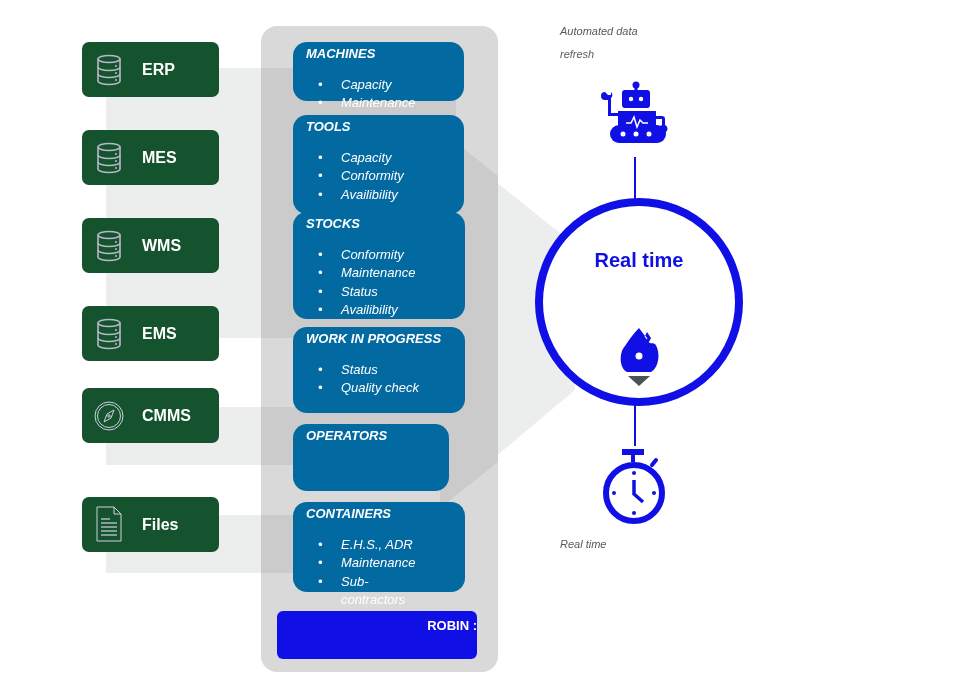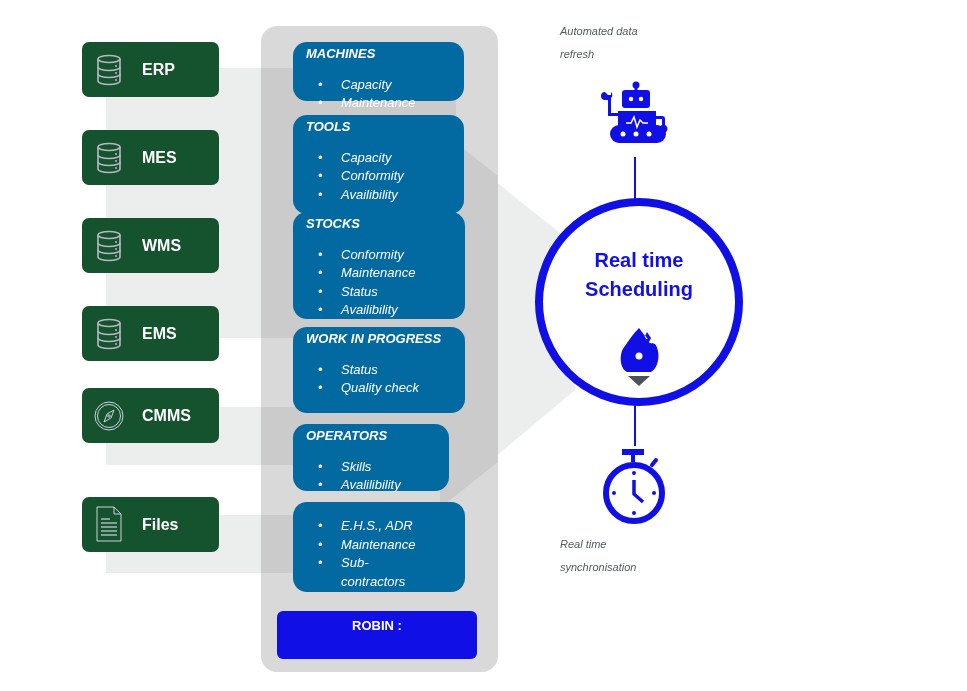--- a/index.html
+++ b/index.html
@@ -14,21 +14,21 @@
   .source .ico { position:absolute; left:12px; top:12px; width:30px; height:32px; }
   .source .lbl { position:absolute; left:60px; font-weight:bold; font-size:16px; }
   
   .card { position:absolute; left:293px; width:171px; background:#0369a1; border-radius:14px; color:#fff;
           box-sizing:border-box; padding:3px 0 0 13px; font-size:13px; line-height:18.5px;font-style:italic; }
   .card .title { font-weight:bold; font-size:13px; }
   .card ul { list-style:none; margin:12px; padding:0; }
   .card li { position:relative; padding-left:23px; }
   .card li::before { content:"•"; position:absolute; left:0; top:0; }
   .robin { position:absolute; left:277px; top:611px; width:200px; height:48px; background:#1010e6; border-radius:6px;
-           color:#fff; text-align:center; font-size:13px; line-height:18px; box-sizing:border-box; padding-top:6px; }
+           color:#fff; text-align:right; font-size:13px; line-height:18px; box-sizing:border-box; padding-top:6px; }
   .robin .b { font-weight:bold; }
   
   .caption { position:absolute; color:#555a60; font-style:italic; font-size:11px; line-height:23px; }
   .circle { position:absolute; left:535px; top:198px; width:192px; height:192px; border:8px solid #1010e6; border-radius:50%; background:#fff; }
   .circle-title { position:absolute; left:0; right:0; top:40px; text-align:center; color:#1010e6; font-weight:bold; font-size:20px; line-height:29px; }
   .vline { position:absolute; width:1.5px; background:#1010e6; }
 </style>
 </head>
 <body>
 
@@ -167,26 +167,23 @@
 </div>
 <div class="card" style="top:327px;height:86px;width:172px">
   <div class="title">WORK IN PROGRESS</div>
   <ul>
       <li>Status</li>
       <li>Quality check</li>
     </ul>
 </div>
 <div class="card" style="top:424px;height:67px;width:156px">
   <div class="title">OPERATORS</div>
-  <ul>
-      <li>Skills</li>
-      <li>Avalilibility</li>
-    </ul>
 </div>
 <div class="card" style="top:502px;height:90px;width:172px;overflow:visible">
+  <div class="title">CONTAINERS</div>
   <ul>
       <li>E.H.S., ADR</li>
       <li>Maintenance</li>
       <li>Sub-</li>
       <li class="nobullet" style="padding-left:23px">contractors</li>
     </ul>
 </div>
 <style>.card li.nobullet::before{content:"";}</style>
 
 <div class="robin">
@@ -217,21 +214,20 @@
   </g>
   <polyline points="26,43 31,43 34,37 37,47 40,40 43,43 48,43" fill="none" stroke="#fff" stroke-width="1.5"></polyline>
 </svg>
 
 <div class="vline" style="left:634px;top:157px;height:45px"></div>
 <div class="vline" style="left:634px;top:396px;height:50px"></div>
 
 <div class="circle">
   <div class="circle-title">
     <div>Real time</div>
-    <div>Scheduling</div>
   </div>
   <svg class="abs" style="left:72px;top:118px" width="48" height="70" viewBox="0 0 48 70">
     <path d="M24 4 L30 12 L32 8 L36 14 L34 18 L40 20 C46 28 44 44 36 48 L12 48 C4 44 4 28 10 22 C14 16 18 10 24 4 Z" fill="#1010e6"></path>
     <path d="M30 12 L32 15 M34 18 L37 19" stroke="#fff" stroke-width="1.2"></path>
     <circle cx="24" cy="32" r="3.5" fill="#fff"></circle>
     <polygon points="13,52 35,52 24,62" fill="#4b5259"></polygon>
   </svg>
 </div>
 
 <svg class="abs" style="left:600px;top:446px" width="72" height="82" viewBox="0 0 72 82">
@@ -243,14 +239,13 @@
       <circle cx="34" cy="27" r="2"></circle>
       <circle cx="34" cy="67" r="2"></circle>
       <circle cx="14" cy="47" r="2"></circle>
       <circle cx="54" cy="47" r="2"></circle>
     </g>
   <polyline points="34,34 34,48 43,56" fill="none" stroke="#1010e6" stroke-width="3.5"></polyline>
 </svg>
 
 <div class="caption" style="left:560px;top:533px;width:160px">
   <div>Real time</div>
-  <div>synchronisation</div>
 </div>
 
 </body></html>

